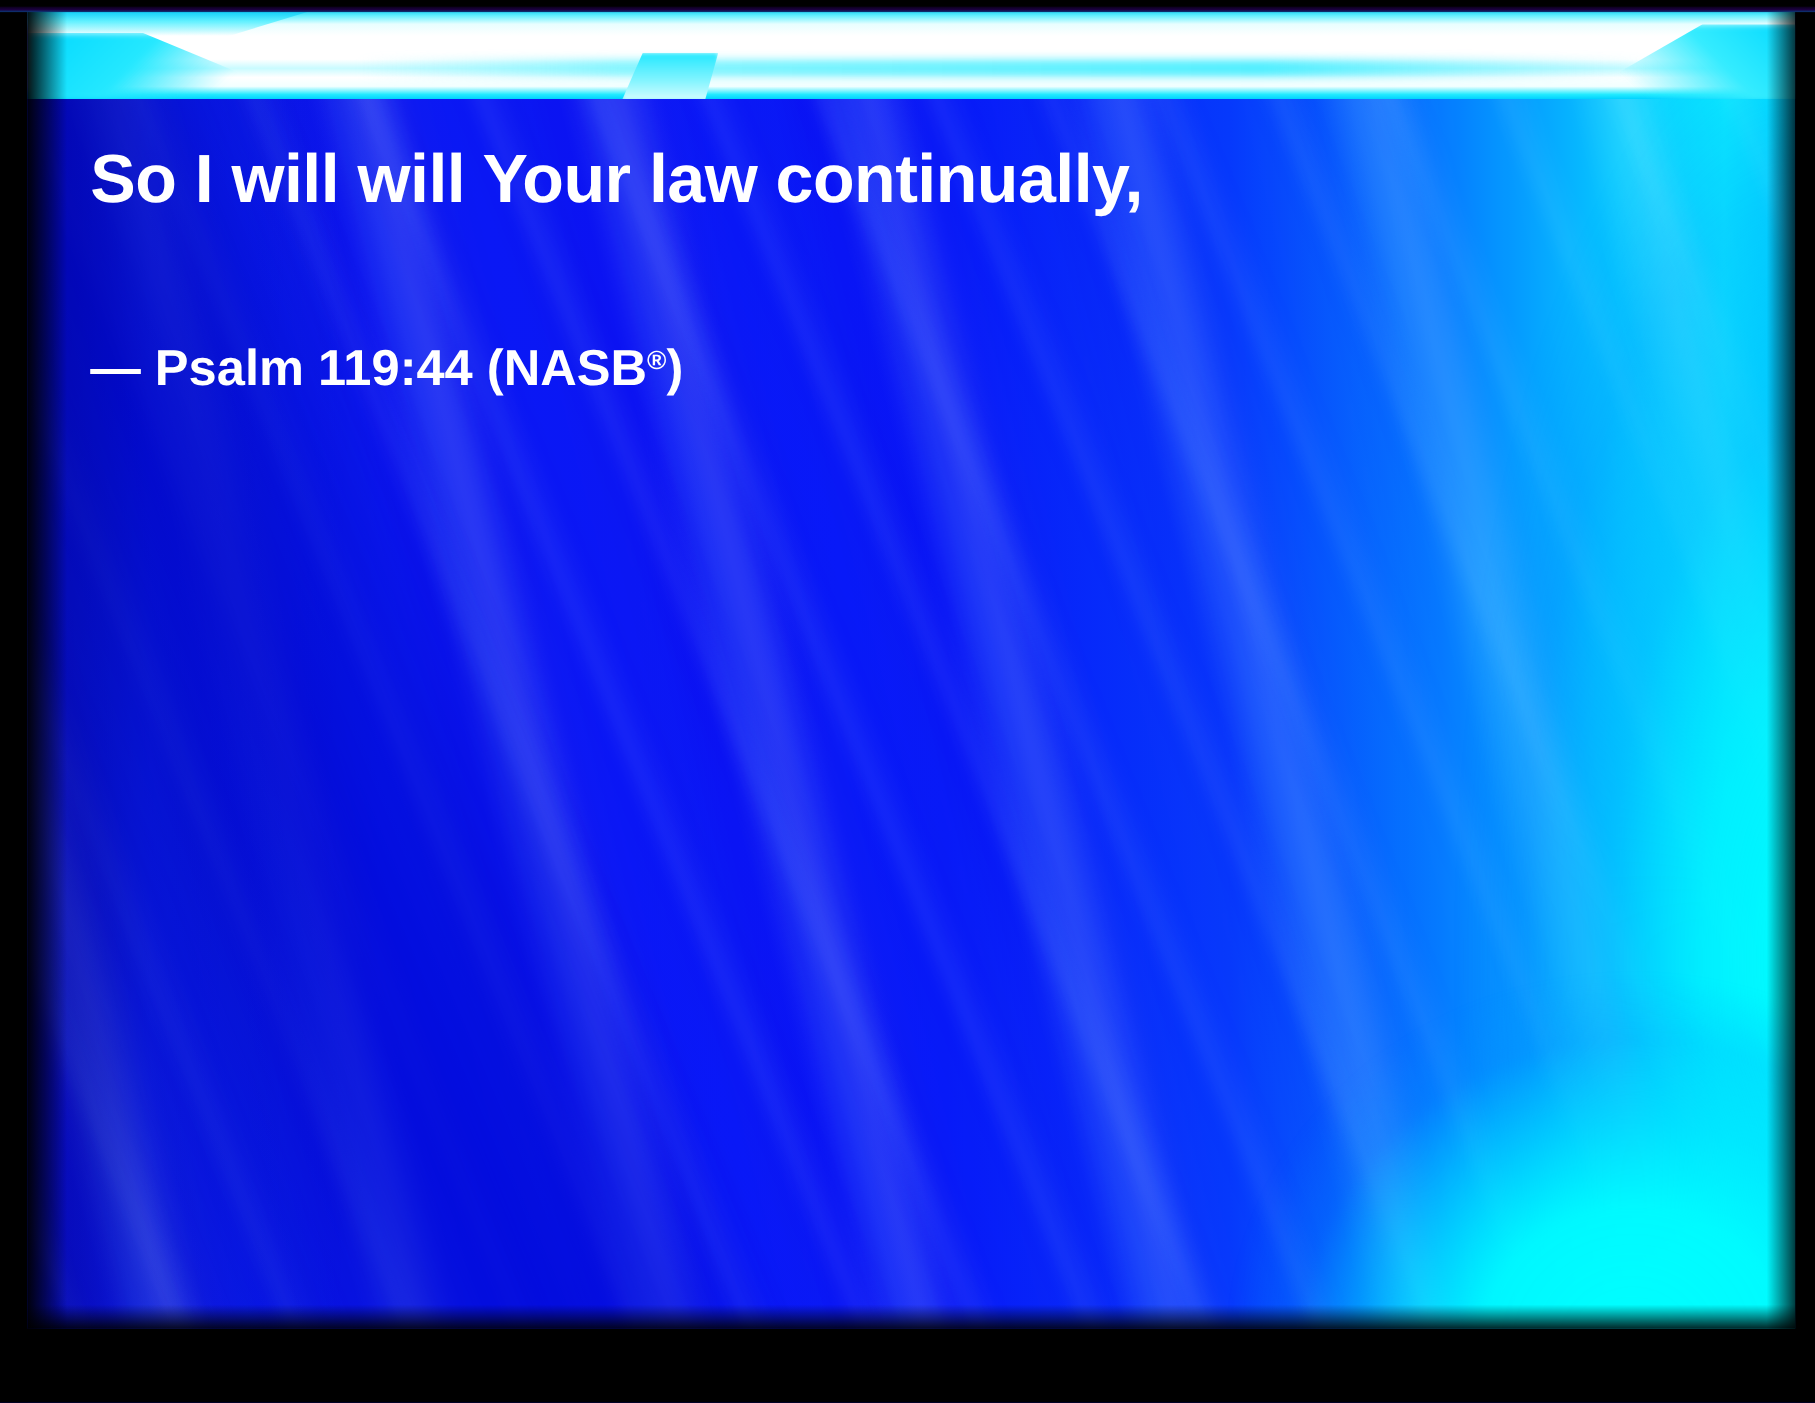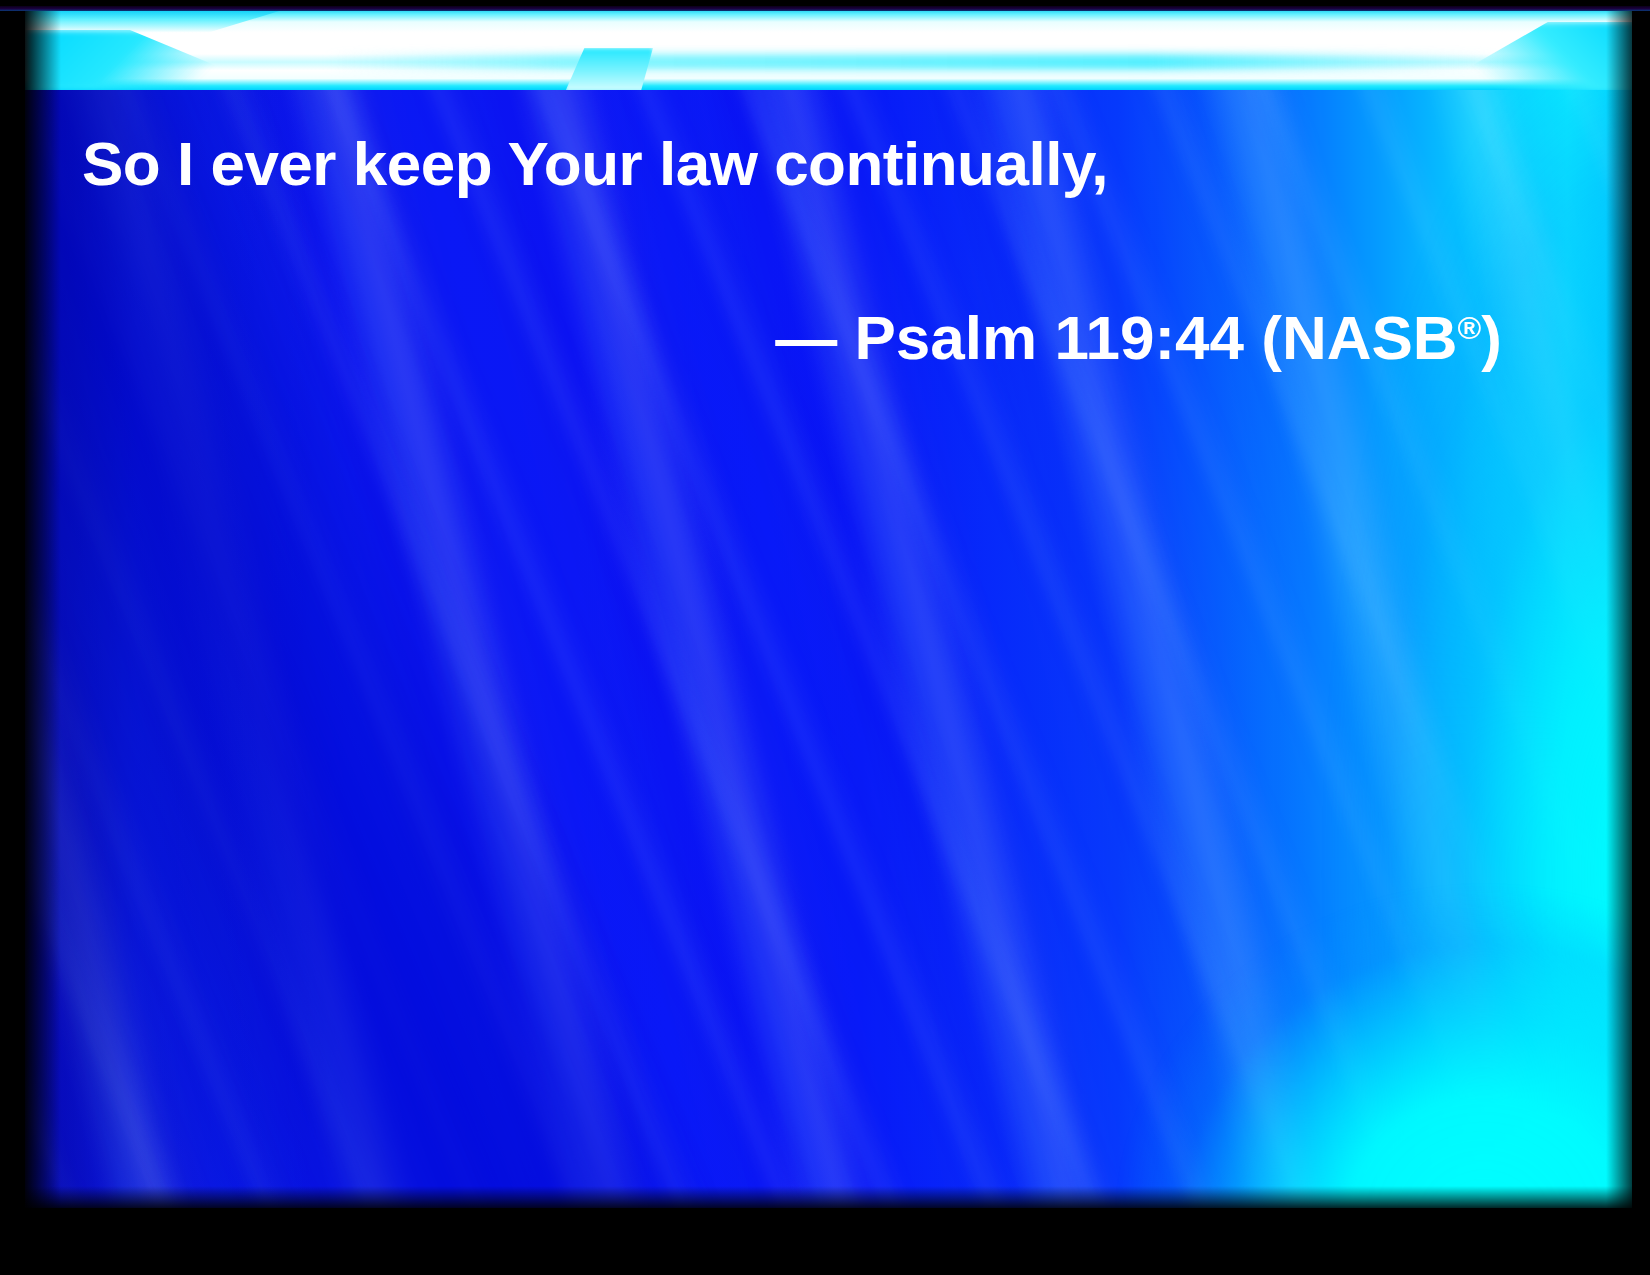--- a/index.html
+++ b/index.html
@@ -309,26 +309,25 @@
     line-height: 80px;
     letter-spacing: -0.5px;
     white-space: nowrap;
   }
 
   .attribution {
     position: absolute;
     left: 82px;
     top: 288px;
     width: 1420px;
-    text-align: right;
     z-index: 25;
     color: #ffffff;
     font-family: "Liberation Sans", sans-serif;
     font-weight: bold;
-    font-size: 62px;
+    font-size: 46px;
     line-height: 80px;
     white-space: nowrap;
   }
   .attribution .reg-mark {
     font-size: 0.52em;
     vertical-align: 0.62em;
     font-weight: bold;
     letter-spacing: 0;
   }
 </style>
@@ -350,21 +349,21 @@
   <div class="top-glow-band">
     <div class="band-core"></div>
     <div class="band-streak"></div>
     <div class="band-cut-left"></div>
     <div class="band-wedge-left"></div>
     <div class="band-notch"></div>
     <div class="band-cut-right"></div>
   </div>
 
   <div class="verse-block">
-    <div class="verse-line">So I ever keep Your law continually,</div>
+    <div class="verse-line">So I will will Your law continually,</div>
   </div>
 
   <div class="attribution"><span>—</span><span>&nbsp;</span><span>Psalm 119:44</span><span>&nbsp;</span><span>(NASB</span><span class="reg-mark">®</span><span>)</span></div>
 
   <div class="edge-shade-left"></div>
   <div class="edge-shade-right"></div>
   <div class="edge-shade-bottom"></div>
 
   <div class="frame-border frame-top"></div>
   <div class="top-dark-line"></div>

